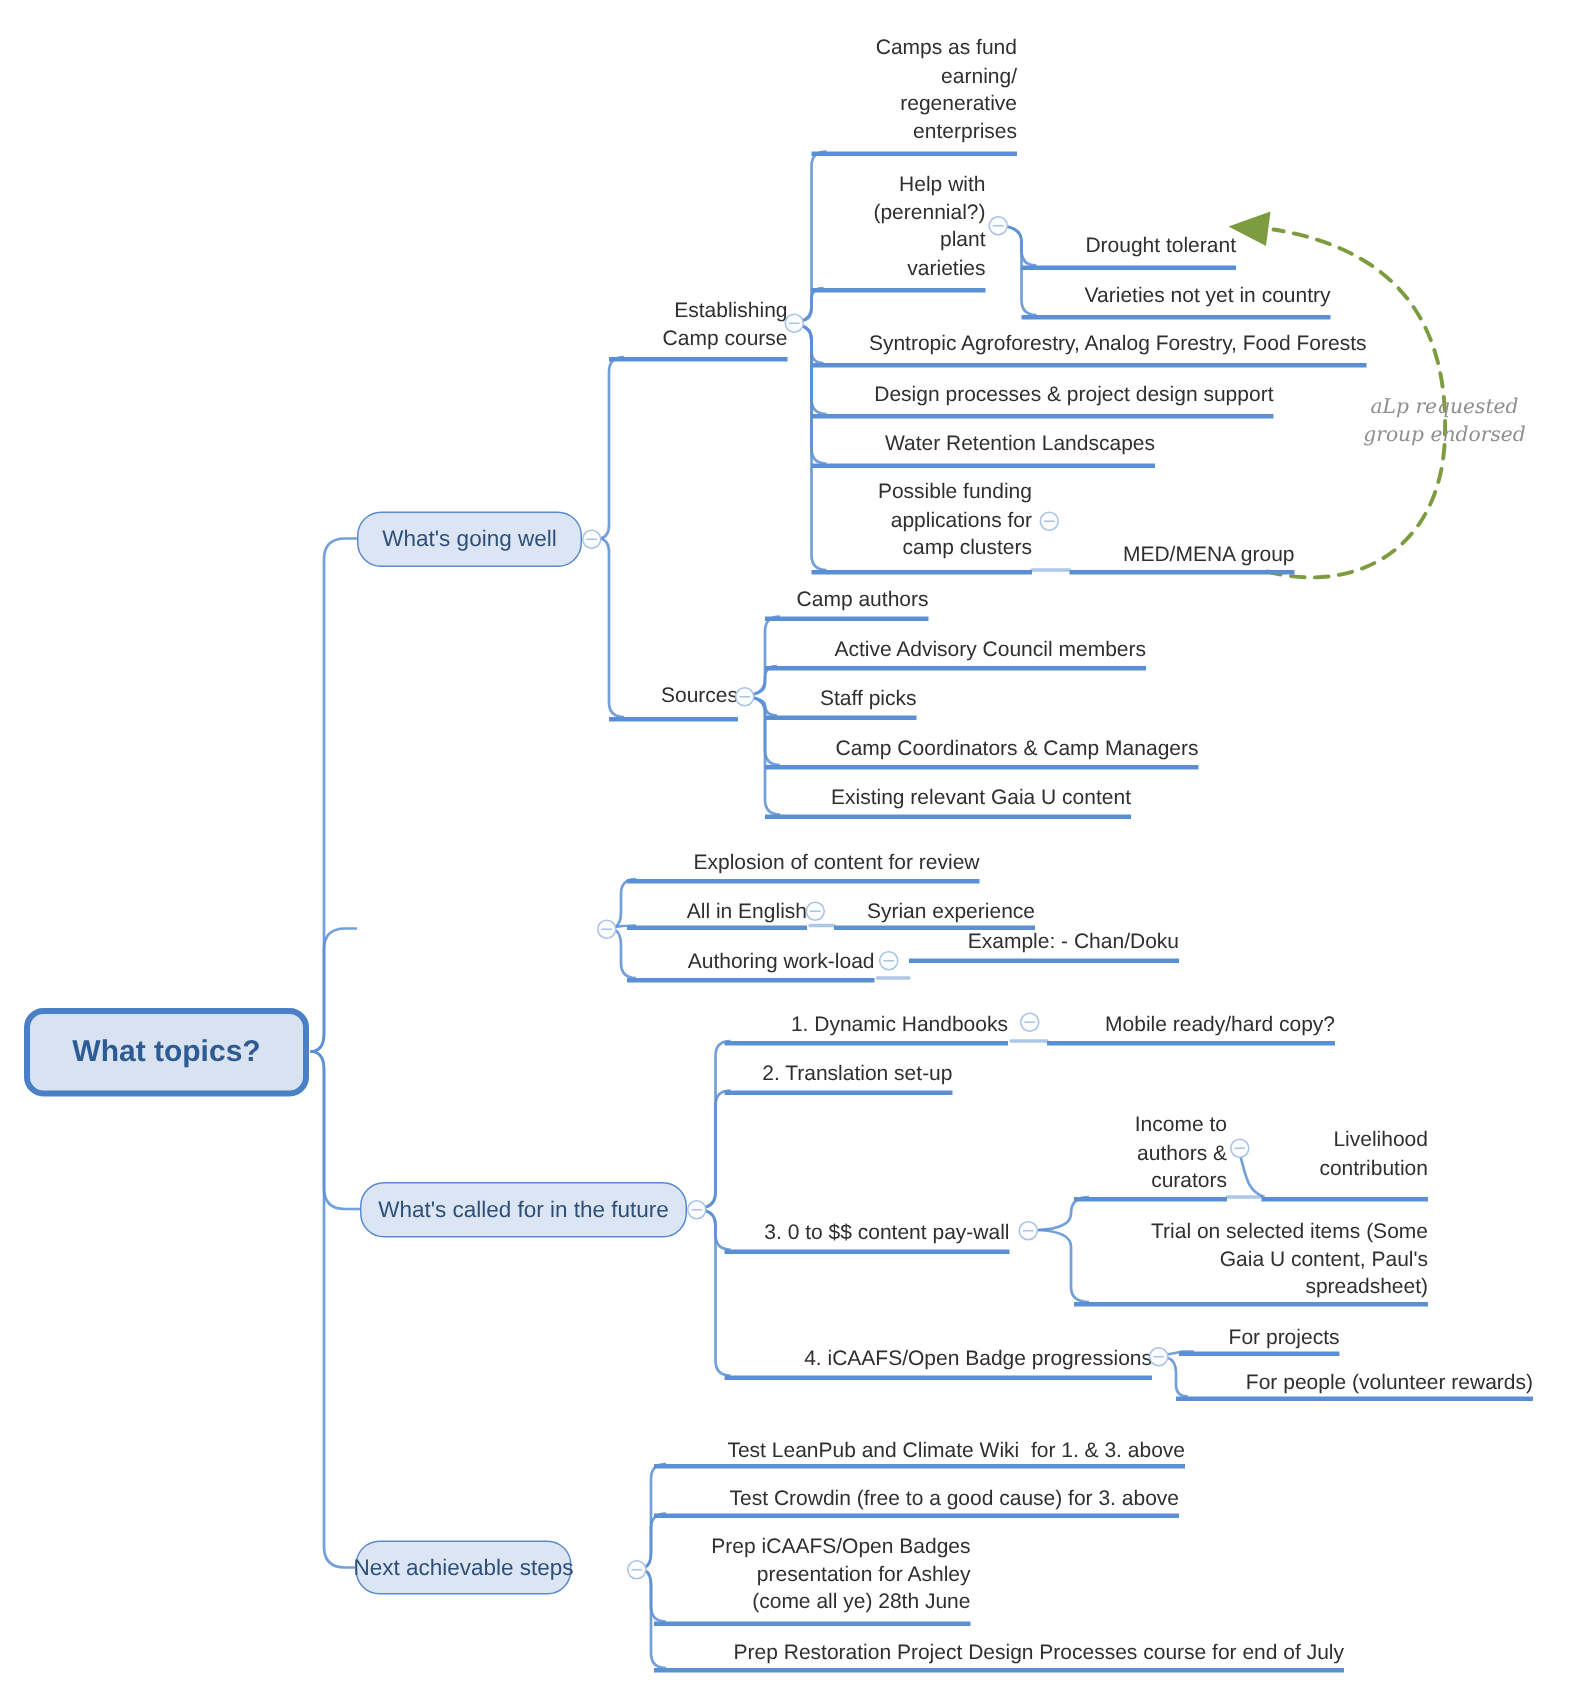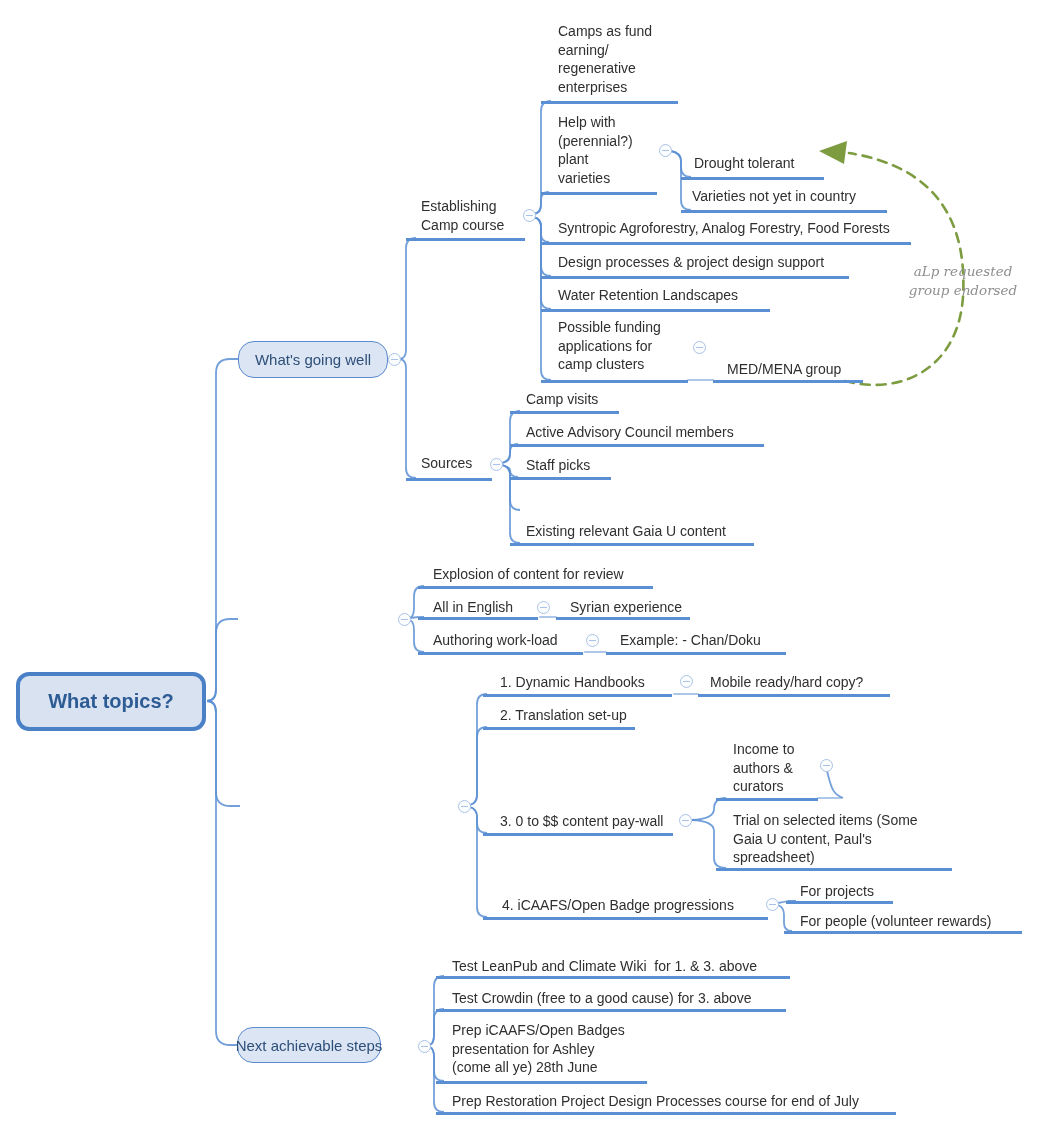--- a/index.html
+++ b/index.html
@@ -27,20 +27,21 @@
   .arrow-path { fill:none; stroke:var(--arrow); stroke-width:2.6; stroke-dasharray:9 7; stroke-linecap:round; }
   .arrow-head { fill:var(--arrow); }
 
   .leaf {
     position:absolute; z-index:2; box-sizing:content-box;
     border-bottom:3px solid var(--branch);
   }
   .leaf span {
     display:block; font-size:14px; line-height:18.5px; white-space:pre;
     color:var(--leaf_text);
+    text-align:right;
   }
   .bnode {
     position:absolute; z-index:3; box-sizing:border-box;
     display:flex; align-items:center; justify-content:center;
     background:var(--node_fill); border:1.5px solid var(--node_border);
     border-radius:16px; color:var(--node_text); font-size:15px; white-space:pre;
   }
   .bnode.central {
     border:4px solid var(--central_border); border-radius:13px;
     background:var(--central_fill); color:var(--central_text);
@@ -127,20 +128,23 @@
     </g>
   </svg>
 
   <div class="bnode central" style="left:16px;top:672px;width:190px;height:59px">
     <span>What topics?</span>
   </div>
 
   <div class="bnode" style="left:238px;top:341px;width:150px;height:37px">
     <span>What's going well</span>
   </div>
+  <div class="bnode" style="left:240px;top:788px;width:218px;height:37px">
+    <span>What's called for in the future</span>
+  </div>
   <div class="bnode" style="left:237px;top:1027px;width:144px;height:36px">
     <span>Next achievable steps</span>
   </div>
 
   <div class="leaf" style="left:406px;top:197px;width:119px;height:41px">
     <span style="padding-left:15px">Establishing
 Camp course</span>
   </div>
   <div class="leaf" style="left:541px;top:22px;width:137px;height:79px">
     <span style="padding-left:17px">Camps as fund
@@ -175,64 +179,71 @@
 camp clusters</span>
   </div>
   <div class="leaf" style="left:713px;top:360px;width:150px;height:20px">
     <span style="padding-left:14px">MED/MENA group</span>
   </div>
 
   <div class="leaf" style="left:406px;top:454px;width:86px;height:24px">
     <span style="padding-left:15px">Sources</span>
   </div>
   <div class="leaf" style="left:510px;top:390px;width:109px;height:21px">
-    <span style="padding-left:16px">Camp visits</span>
+    <span style="padding-left:16px">Camp authors</span>
   </div>
   <div class="leaf" style="left:510px;top:423px;width:254px;height:21px">
     <span style="padding-left:16px">Active Advisory Council members</span>
   </div>
   <div class="leaf" style="left:510px;top:456px;width:101px;height:21px">
     <span style="padding-left:16px">Staff picks</span>
   </div>
+  <div class="leaf" style="left:510px;top:489px;width:289px;height:21px">
+    <span style="padding-left:16px">Camp Coordinators &amp; Camp Managers</span>
+  </div>
   <div class="leaf" style="left:510px;top:522px;width:244px;height:21px">
     <span style="padding-left:16px">Existing relevant Gaia U content</span>
   </div>
 
   <div class="leaf" style="left:418px;top:565px;width:235px;height:21px">
     <span style="padding-left:15px">Explosion of content for review</span>
   </div>
   <div class="leaf" style="left:418px;top:598px;width:120px;height:19px">
     <span style="padding-left:15px">All in English</span>
   </div>
   <div class="leaf" style="left:556px;top:598px;width:134px;height:19px">
     <span style="padding-left:14px">Syrian experience</span>
   </div>
   <div class="leaf" style="left:418px;top:631px;width:165px;height:21px">
     <span style="padding-left:15px">Authoring work-load</span>
   </div>
-  <div class="leaf" style="left:606px;top:631px;width:180px;height:21px">
+  <div class="leaf" style="left:606px;top:618px;width:180px;height:21px">
     <span style="padding-left:14px">Example: - Chan/Doku</span>
   </div>
 
   <div class="leaf" style="left:483px;top:673px;width:189px;height:21px">
     <span style="padding-left:17px">1. Dynamic Handbooks</span>
   </div>
   <div class="leaf" style="left:698px;top:673px;width:192px;height:21px">
     <span style="padding-left:12px">Mobile ready/hard copy?</span>
   </div>
   <div class="leaf" style="left:483px;top:706px;width:152px;height:21px">
     <span style="padding-left:17px">2. Translation set-up</span>
   </div>
   <div class="leaf" style="left:483px;top:812px;width:190px;height:21px">
     <span style="padding-left:17px">3. 0 to $$ content pay-wall</span>
   </div>
   <div class="leaf" style="left:716px;top:740px;width:102px;height:58px">
     <span style="padding-left:17px">Income to
 authors &amp;
 curators</span>
+  </div>
+  <div class="leaf" style="left:841px;top:750px;width:111px;height:48px">
+    <span style="padding-left:10px">Livelihood
+contribution</span>
   </div>
   <div class="leaf" style="left:716px;top:811px;width:236px;height:57px">
     <span style="padding-left:17px">Trial on selected items (Some
 Gaia U content, Paul's
 spreadsheet)</span>
   </div>
   <div class="leaf" style="left:483px;top:896px;width:285px;height:21px">
     <span style="padding-left:19px">4. iCAAFS/Open Badge progressions</span>
   </div>
   <div class="leaf" style="left:786px;top:882px;width:107px;height:19px">

